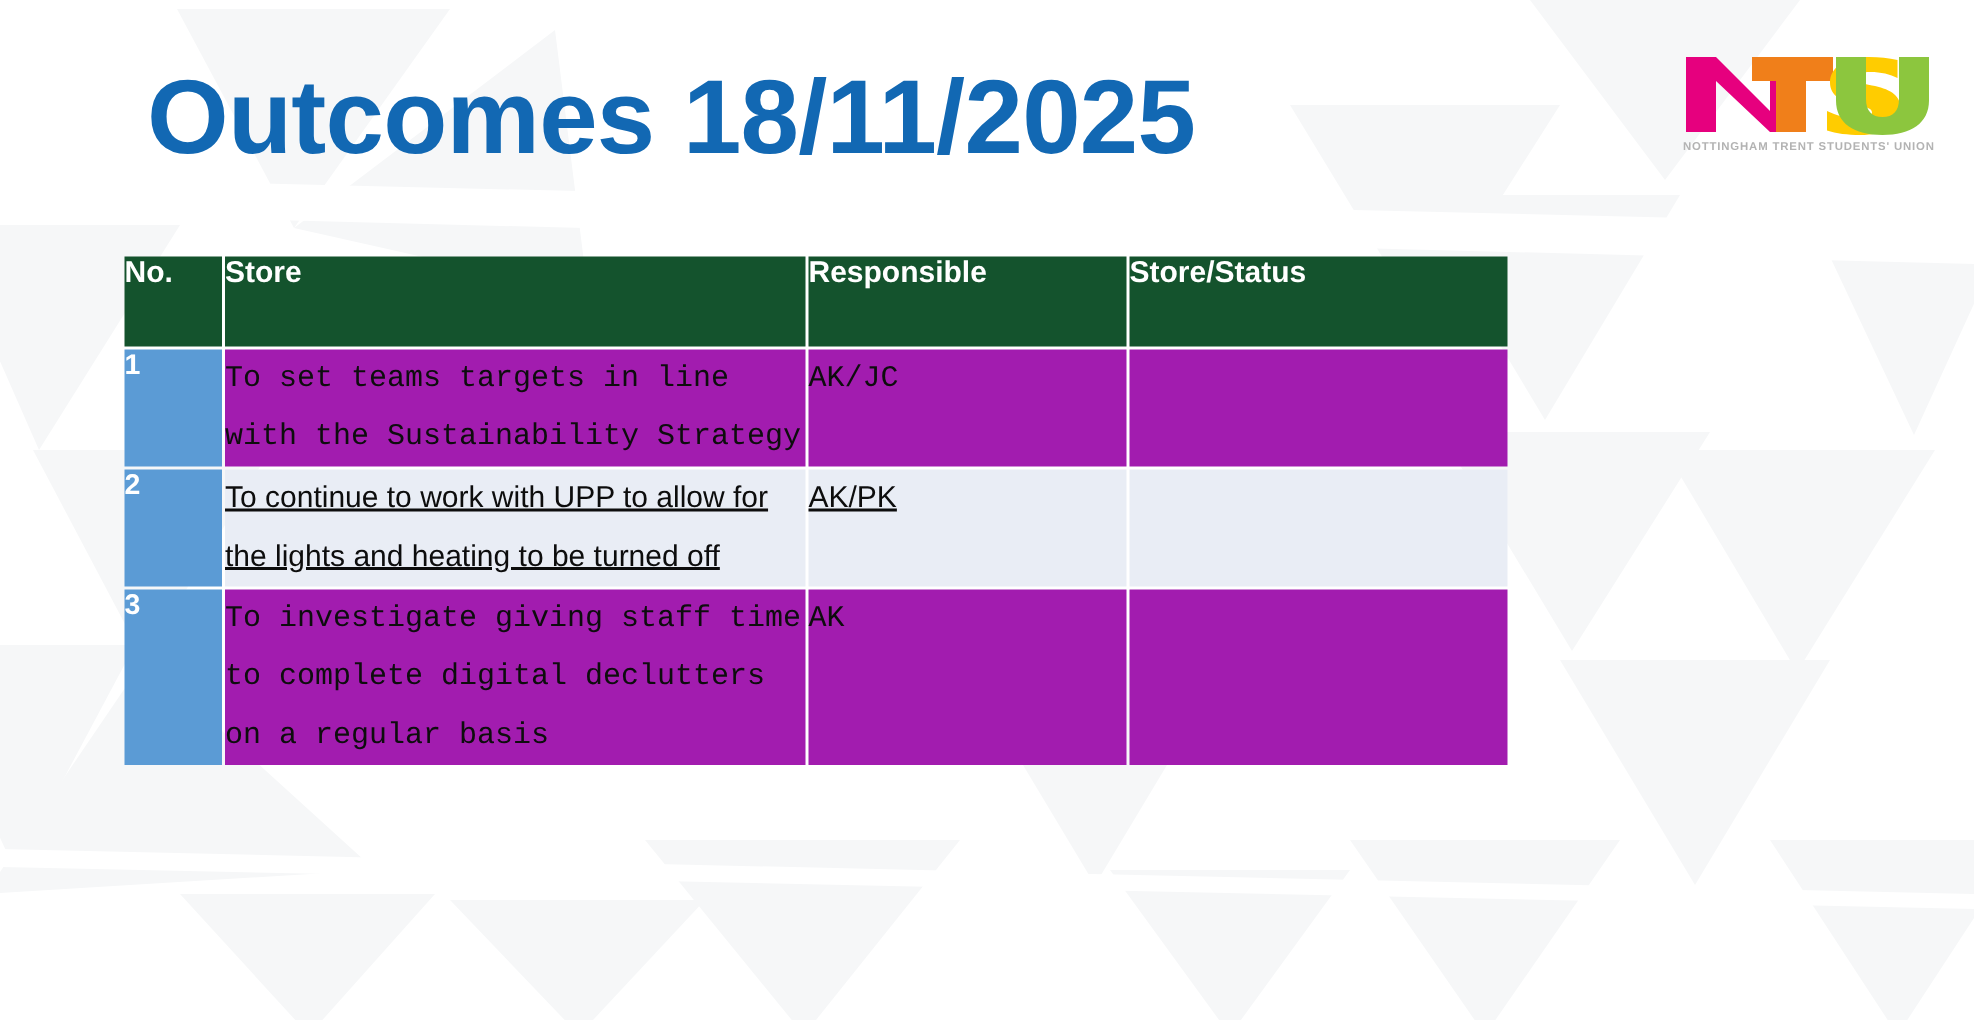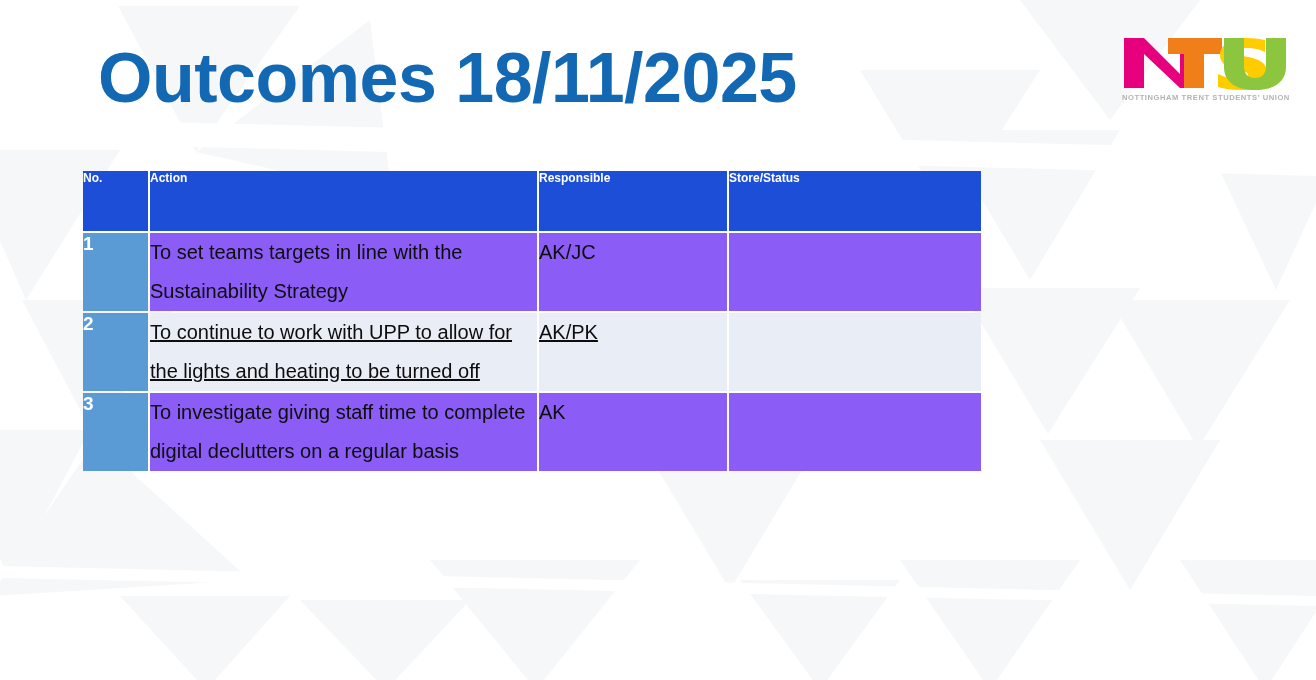--- a/index.html
+++ b/index.html
@@ -69,27 +69,27 @@
   #actions-table th,
   #actions-table td {
     padding: 0;
     margin: 0;
     vertical-align: top;
     text-align: left;
   }
 
   .col-no      { width: 65px; }
   .col-action  { width: 387px; }
-  .col-resp    { width: 188px; }
+  .col-resp    { width: 212px; }
   .col-store   { width: 252px; }
 
   thead th {
-    background: #1d4ed8;
+    background: #14532d;
     color: #ffffff;
-    font-size: 12px;
+    font-size: 20px;
     font-weight: bold;
     height: 60px;
     padding: 10px 8px 0 8px;
     box-sizing: border-box;
   }
   thead th.col-no { padding-left: 7px; }
 
   td.cell-no {
     background: #5b9bd5;
     color: #ffffff;
@@ -100,21 +100,21 @@
   }
 
   td.cell-text {
     color: #0d0d0d;
     font-size: 20px;
     line-height: 39px;
     padding: 6px 9px 12px 9px;
     box-sizing: border-box;
   }
 
-  tr.row-shade-a td.cell-text { background: #8b5cf6; }
+  tr.row-shade-a td.cell-text { background: #a21caf; font-family: Liberation Mono, monospace; }
   tr.row-shade-b td.cell-text { background: #e9edf5; text-decoration: underline; }
 
   .cell-empty { font-size: 0; line-height: 0; }
 </style>
 </head>
 <body>
 
 <svg id="slide-bg" viewBox="0 0 1316 680" preserveAspectRatio="none">
   <rect x="0" y="0" width="1316" height="680" fill="#ffffff"></rect>
   <g fill="#f6f7f8">
@@ -182,21 +182,21 @@
   <table id="actions-table">
     <colgroup>
       <col class="col-no">
         <col class="col-action">
         <col class="col-resp">
         <col class="col-store">
     </colgroup>
     <thead>
       <tr>
         <th class="col-no">No.</th>
-        <th class="col-action">Action</th>
+        <th class="col-action">Store</th>
         <th class="col-resp">Responsible</th>
         <th class="col-store">Store/Status</th>
       </tr>
     </thead>
     <tbody>
       <tr class="row-shade-a">
         <td class="cell-no">1</td>
         <td class="cell-text">To set teams targets in line with the Sustainability Strategy</td>
         <td class="cell-text">AK/JC</td>
         <td class="cell-text cell-empty"></td>

